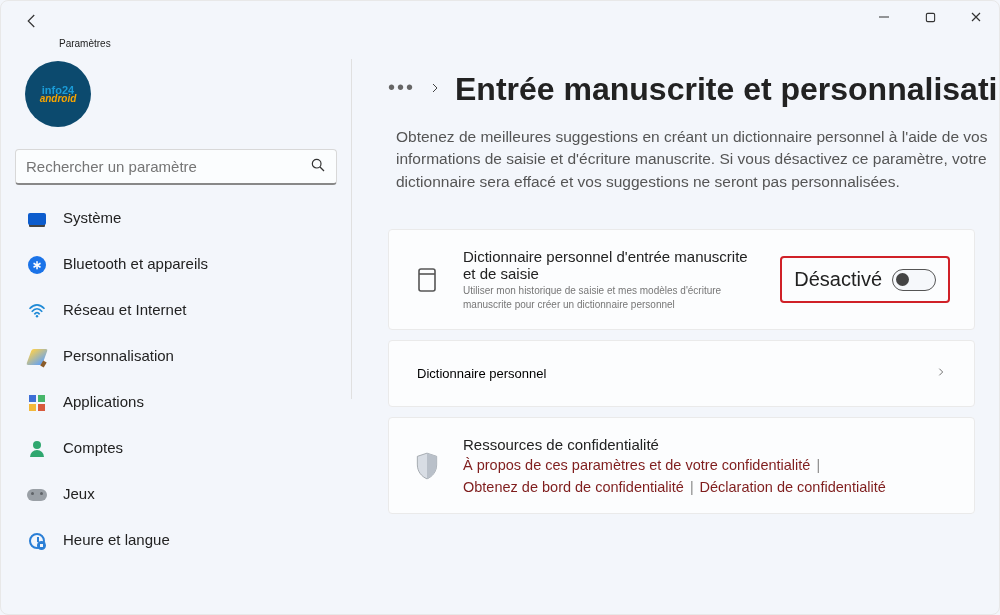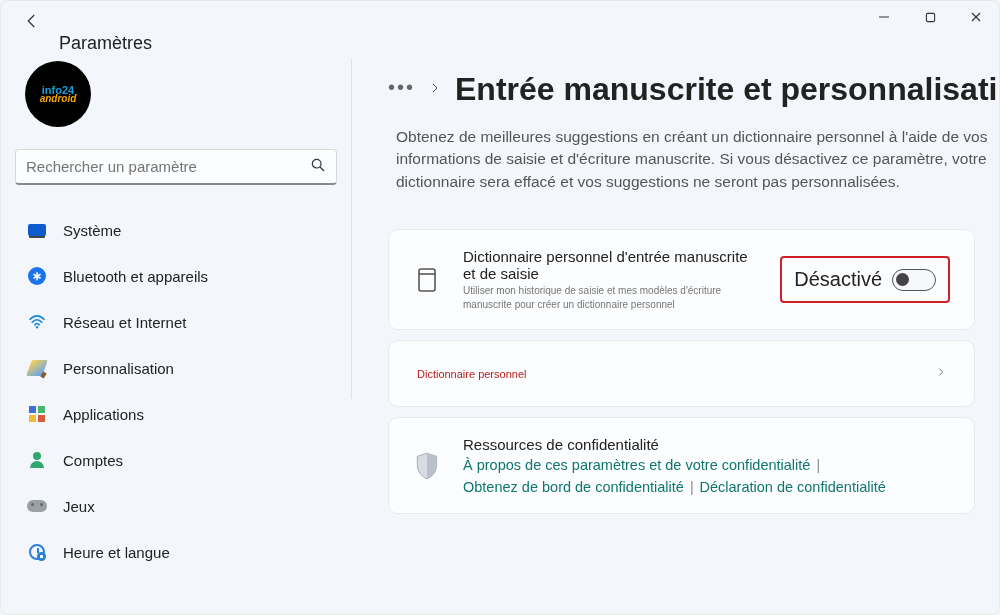--- a/index.html
+++ b/index.html
@@ -10,61 +10,61 @@
     border: 1px solid #e8e8e8;
     border-radius: 8px;
     position: relative;
   }
   .titlebar {
     height: 40px;
     display: flex; align-items: center;
     padding-left: 14px;
   }
   .back-btn { width: 34px; height: 34px; display:flex; align-items:center; justify-content:center; font-size:18px; color:#333; }
-  .titlebar-title { font-size: 18px; color: #222; margin-left: 10px; margin-top: 44px; }
+  .titlebar-title { font-size: 10px; color: #222; margin-left: 10px; margin-top: 44px; }
   .win-controls { position:absolute; top:0; right:0; display:flex; }
   .win-btn { width:46px; height:32px; display:flex; align-items:center; justify-content:center; font-size:12px; color:#333; }
   .layout { display:flex; height: calc(100% - 40px); }
   .sidebar { width: 350px; padding: 20px 14px 0 14px; flex-shrink:0; }
   .avatar {
     width: 66px; height: 66px; border-radius: 50%;
-    background: #000000;
+    background: #0c4a6e;
     display:flex; align-items:center; justify-content:center;
     font-size:10px; font-weight:600;
     margin-bottom: 22px; margin-left: 10px;
     overflow:hidden;
   }
   .avatar-text1 { color:#1a9cd8; font-size:11px; font-weight:700; }
   .avatar-text2 { color:#f7a400; font-size:10px; font-style:italic; display:block; margin-top:-3px; }
   .search {
     display:flex; align-items:center;
     background:#fbfdfe; border:1px solid #d8d8d8; border-bottom:2px solid #888;
     border-radius:4px; height:36px; padding:0 10px;
     margin-bottom: 24px;
   }
   .search input { flex:1; border:none; background:transparent; font-size:15px; color:#555; outline:none; }
   .search .icon { font-size:15px; color:#333; }
   .nav { list-style:none; }
   .nav li {
-    display:flex; align-items:center; gap:16px;
+    display:flex; gap:16px;
     height:42px; padding:0 12px; border-radius:6px;
     font-size:15px; color:#222; cursor:pointer;
     margin-bottom:4px;
   }
   .nav-icon { width:20px; height:20px; display:flex; align-items:center; justify-content:center; font-size:16px; }
   .divider-v { width:1px; background:#e0e0e0; margin-top:18px; margin-bottom:0; height:340px; align-self:flex-start; }
   .main { flex:1; padding: 30px 0 0 36px; overflow:hidden; }
   .crumbs { display:flex; align-items:center; gap:14px; margin-bottom:18px; }
   .ellipsis { font-size:20px; color:#666; letter-spacing:2px; line-height:1; margin-top:-6px; }
   .chev { font-size:18px; color:#555; }
   .page-title { font-size:32px; font-weight:600; color:#222; white-space:nowrap; overflow:hidden; }
   .description { font-size:15.5px; color:#555; line-height:1.45; margin-right:10px; margin-bottom:36px;margin-left:8px; }
   .cards { padding-right:24px; display:flex; flex-direction:column; gap:10px; }
   .card {
-    background:#fcfdfe; border:1px solid #eaeaea; border-radius:10px;
+    background:#fcfdfe; border:1px solid #eaeaea; border-radius:4px;
     padding:18px 24px; display:flex; align-items:center; gap:22px;
   }
   .card-icon { width:28px; height:28px; display:flex; align-items:center; justify-content:center; color:#555; flex-shrink:0; }
   .card-body { flex:1; min-width:0; }
   .card-title { font-size:15px; color:#222; }
   .card-sub { font-size:10px; color:#777; margin-top:2px; max-width:340px; line-height:1.35; }
   .toggle-wrap {
     display:flex; align-items:center; gap:10px;
     border:2px solid #d02128; border-radius:4px; padding:10px 12px;
     flex-shrink:0;
@@ -72,24 +72,24 @@
   .toggle-label { font-size:20px; color:#222; }
   .toggle {
     width:44px; height:22px; border-radius:11px; border:1.5px solid #555; position:relative;
     background:#f6f8fb;
   }
   .toggle::after {
     content:""; position:absolute; left:3px; top:3px;
     width:13px; height:13px; border-radius:50%; background:#444;
   }
   .card.row { justify-content:space-between; padding:22px 28px; }
-  .card.row .row-title { font-size:11px; color:#b91c1c; }
+  .card.row .row-title { font-size:13px; color:#000000; }
   .row-chev { font-size:18px; color:#555; }
   .privacy-links { display:flex; flex-wrap:wrap; gap:6px; margin-top:4px; }
-  .privacy-links a { color:#0f766e; font-size:14.5px; text-decoration:none; }
+  .privacy-links a { color:#7f1d1d; font-size:14.5px; text-decoration:none; }
   .link-sep { color:#888; font-size:14px; }
   
   .ic-system { width:18px; height:12px; background:#0c5ccd; border-radius:2px; box-shadow:0 3px 0 -1px #444; }
   .ic-bt { width:18px; height:18px; border-radius:50%; background:#1a73e8; display:flex; align-items:center; justify-content:center; color:#fff; font-size:12px; font-weight:600; }
   .ic-wifi svg { display:block; }
   .ic-pers { width:16px; height:16px; background:linear-gradient(135deg,#ffd14a 0%,#5aa0ff 100%); border-radius:2px; transform:skewX(-20deg); position:relative; }
   .ic-pers::after { content:""; position:absolute; right:-3px; bottom:-2px; width:4px; height:6px; background:#8a5c2a; transform:skewX(20deg) rotate(30deg); }
   .ic-apps { width:16px; height:16px; display:grid; grid-template-columns:1fr 1fr; grid-template-rows:1fr 1fr; gap:2px; }
   .ic-apps span:nth-child(1){background:#3d6fd6;} .ic-apps span:nth-child(2){background:#47b66a;}
   .ic-apps span:nth-child(3){background:#f2b93b;} .ic-apps span:nth-child(4){background:#d85a3c;}

